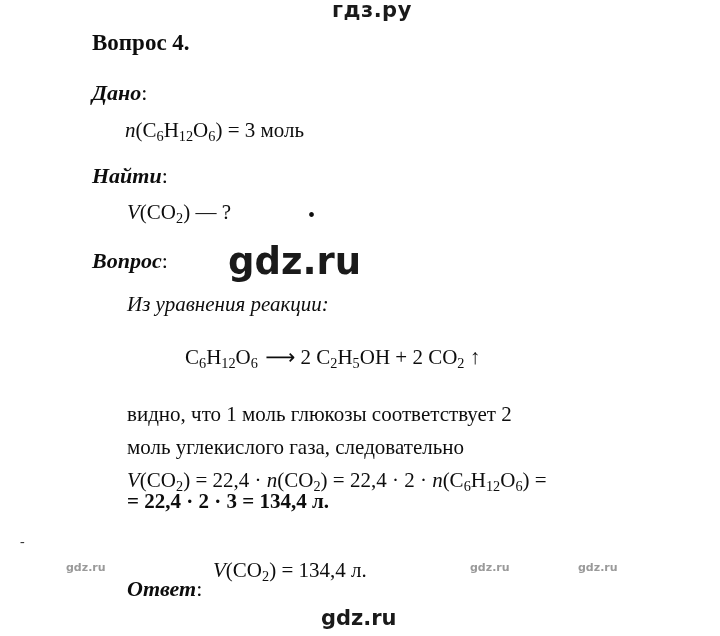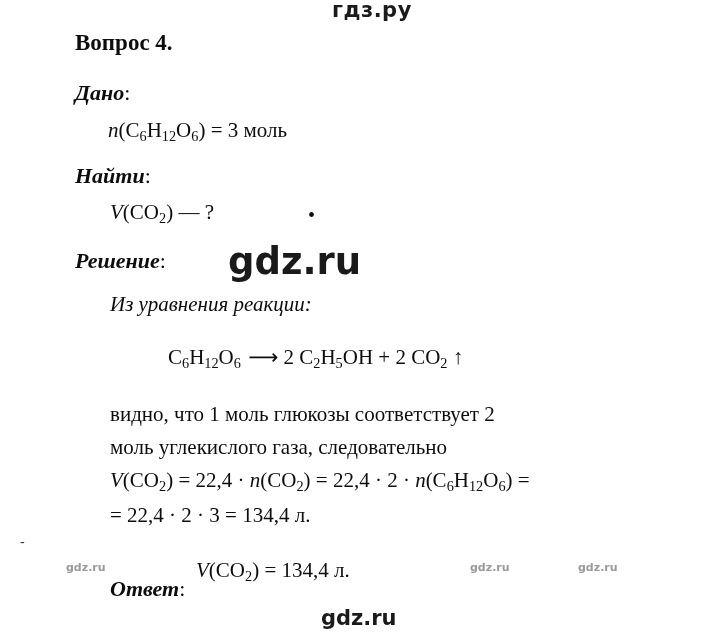--- a/index.html
+++ b/index.html
@@ -62,20 +62,21 @@
 
   .content {
     position: absolute;
     left: 0;
     top: 0;
     width: 720px;
   }
   .line {
     position: absolute;
     white-space: nowrap;
+    margin-left: 17px;
   }
   .q-title {
     left: 75px;
     top: 30px;
     font-size: 23px;
     font-weight: bold;
   }
   .lbl {
     font-size: 22px;
     font-weight: bold;
@@ -106,21 +107,21 @@
   }
 
   .txt {
     font-size: 21px;
   }
   .from-eq   { left: 110px; top: 292px; font-style: italic; }
   .reaction  { left: 168px; top: 345px; font-size: 21px; }
   .see-that  { left: 110px; top: 402px; }
   .see-that2 { left: 110px; top: 435px; }
   .calc1     { left: 110px; top: 468px; text-align: center; }
-  .calc2     { left: 110px; top: 503px; }
+  .calc2     { left: 110px; top: 489px; font-weight: bold; }
 
   .answer-val { left: 196px; top: 558px; font-size: 21px; }
 
   sub {
     font-size: 0.68em;
     vertical-align: -0.28em;
   }
   .ital { font-style: italic; }
   .arrow-long {
     display: inline-block;
@@ -148,21 +149,21 @@
 
     <div class="line given-label"><span class="lbl">Дано</span><span class="lbl-plain">:</span></div>
 
     <div class="line formula given-val"><span class="ital">n</span>(C<sub>6</sub>H<sub>12</sub>O<sub>6</sub>) = 3&nbsp;моль</div>
 
     <div class="line find-label"><span class="lbl">Найти</span><span class="lbl-plain">:</span></div>
 
     <div class="line formula find-val"><span class="ital">V</span>(CO<sub>2</sub>) — ?</div>
     <div class="dot-mark">•</div>
 
-    <div class="line solve-label"><span class="lbl">Решение</span><span class="lbl-plain">:</span></div>
+    <div class="line solve-label"><span class="lbl">Вопрос</span><span class="lbl-plain">:</span></div>
 
     <div class="line txt from-eq">Из уравнения реакции:</div>
 
     <div class="line reaction">C<sub>6</sub>H<sub>12</sub>O<sub>6</sub><span class="arrow-long">&nbsp;⟶&nbsp;</span>2&nbsp;C<sub>2</sub>H<sub>5</sub>OH + 2&nbsp;CO<sub>2</sub> ↑</div>
 
     <div class="line txt see-that">видно, что 1 моль глюкозы соответствует 2</div>
     <div class="line txt see-that2">моль углекислого газа, следовательно</div>
 
     <div class="line txt calc1"><span class="ital">V</span>(CO<sub>2</sub>) = 22,4 · <span class="ital">n</span>(CO<sub>2</sub>) = 22,4 · 2 · <span class="ital">n</span>(C<sub>6</sub>H<sub>12</sub>O<sub>6</sub>) =</div>
     <div class="line txt calc2">= 22,4 · 2 · 3 = 134,4 л.</div>

